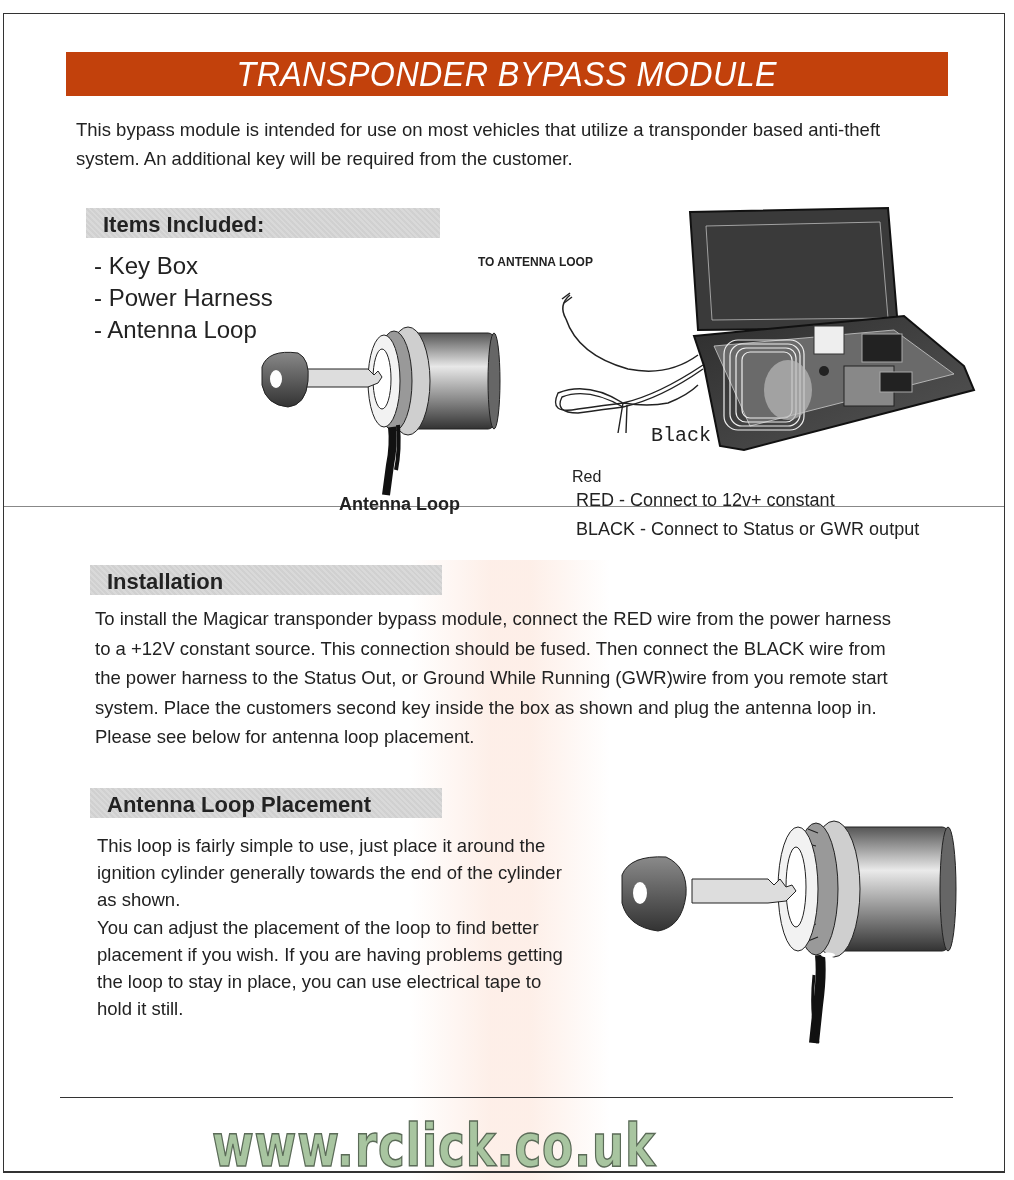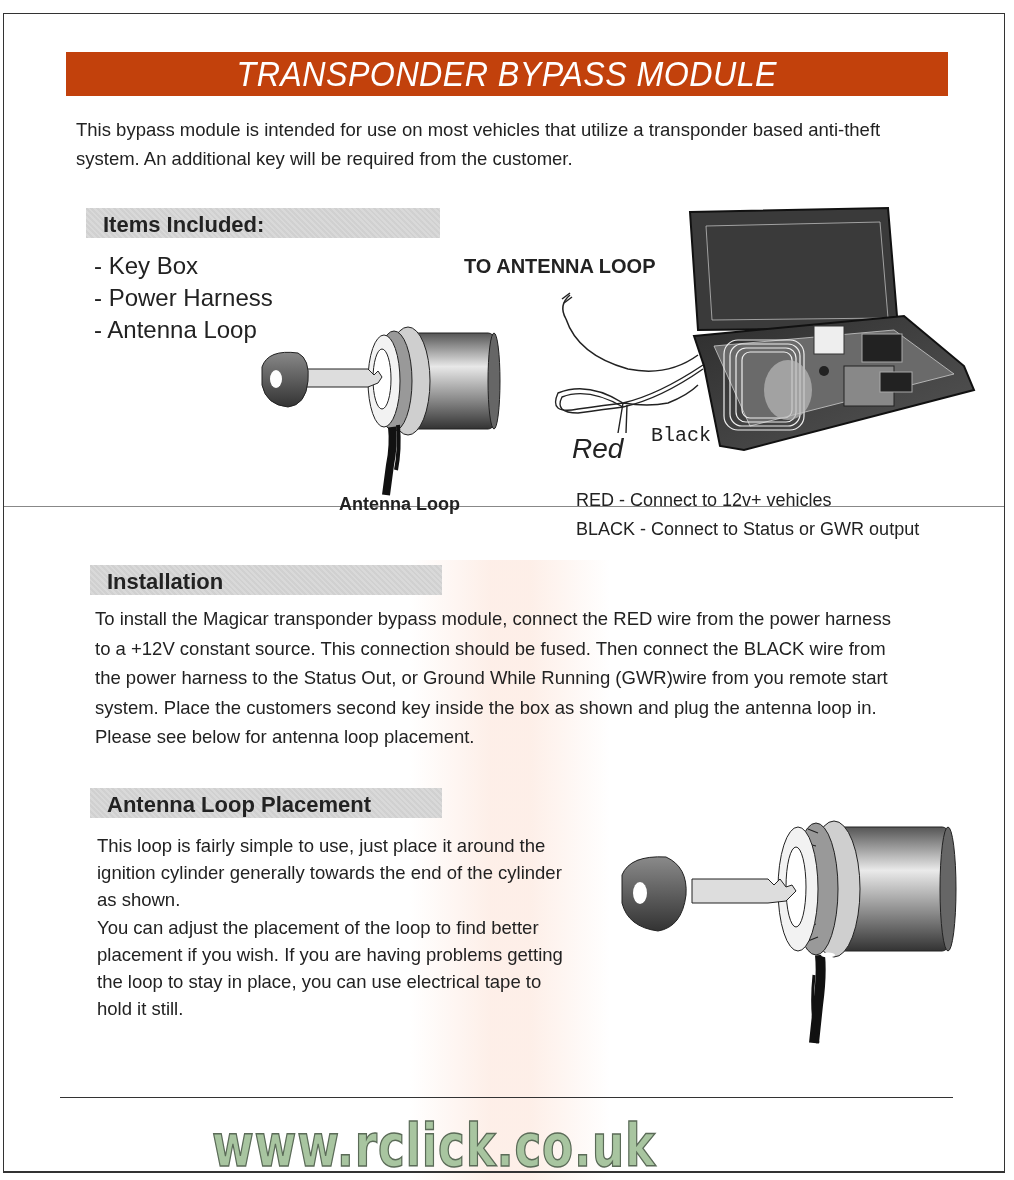--- a/index.html
+++ b/index.html
@@ -109,21 +109,21 @@
   <ellipse cx="124" cy="54" rx="9" ry="30" fill="#fff" stroke="#222"></ellipse>
   <path d="M36 44 L110 44 L116 50 L120 46 L124 52 L120 58 L110 62 L36 62 Z" fill="#ddd" stroke="#222"></path>
   <path d="M4 42 Q10 24 40 28 Q52 34 50 56 Q48 80 30 82 Q8 80 4 60 Z" fill="url(#key1)" stroke="#222"></path>
   <ellipse cx="18" cy="54" rx="6" ry="9" fill="#fff"></ellipse>
   <path d="M134 102 Q136 120 132 140 L128 170" stroke="#111" stroke-width="8" fill="none"></path>
   <path d="M140 100 Q142 125 138 145" stroke="#111" stroke-width="4" fill="none"></path>
 </svg>
 
 <div class="label" style="left:339px; top:494px; font-size:18px; font-weight:bold;">Antenna Loop</div>
 
-<div class="label" style="left:464px; top:255px; font-size:20px; font-weight:bold;">TO ANTENNA LOOP</div>
+<div class="label" style="left:478px; top:255px; font-size:12px; font-weight:bold;">TO ANTENNA LOOP</div>
 
 <svg style="left:548px; top:285px;" width="170" height="160" viewBox="0 0 170 160">
   <path d="M22 10 Q10 20 18 34 Q30 70 80 84 Q120 92 150 70" stroke="#222" stroke-width="1.5" fill="none"></path>
   <path d="M14 14 l8 -6 M16 18 l8 -6" stroke="#222" stroke-width="1.5"></path>
   <path d="M155 80 Q110 110 75 118 Q40 96 10 108 Q0 130 30 124 Q58 120 75 118 Q100 122 120 118 Q140 110 150 100" stroke="#222" stroke-width="1.4" fill="none"></path>
   <path d="M155 84 Q112 114 75 122 Q40 102 14 112 Q6 128 30 128 Q58 124 75 122" stroke="#222" stroke-width="1.4" fill="none"></path>
   <path d="M75 118 L70 148 M79 120 L78 148" stroke="#222" stroke-width="1.4"></path>
 </svg>
 
 <svg style="left:684px; top:206px;" width="296" height="248" viewBox="0 0 296 248">
@@ -145,24 +145,24 @@
   </g>
   <ellipse cx="104" cy="184" rx="24" ry="30" fill="#bbb" opacity="0.7"></ellipse>
   <rect x="130" y="120" width="30" height="28" fill="#eee" stroke="#333"></rect>
   <rect x="178" y="128" width="40" height="28" fill="#222" stroke="#aaa"></rect>
   <rect x="160" y="160" width="50" height="40" fill="#888" stroke="#222"></rect>
   <rect x="196" y="166" width="32" height="20" fill="#222" stroke="#aaa"></rect>
   <circle cx="140" cy="165" r="5" fill="#222"></circle>
 </svg>
 
 <div class="label" style="left:651px; top:424px; font-size:20px;font-family:Liberation Mono, monospace;">Black</div>
-<div class="label" style="left:572px; top:433px; font-size:28px;font-style:italic;">Red</div>
+<div class="label" style="left:572px; top:468px; font-size:16px;">Red</div>
 
 <div class="label" style="left:576px; top:486px; font-size:18px; line-height:29px;">
-  <div>RED - Connect to 12v+ vehicles</div>
+  <div>RED - Connect to 12v+ constant</div>
   <div>BLACK - Connect to Status or GWR output</div>
 </div>
 
 <div class="section-head" style="left:90px; top:565px; width:352px;">
   <span>Installation</span>
 </div>
 <div class="body-text" style="left:95px; top:604px; line-height:29.5px;">
   <div>To install the Magicar transponder bypass module, connect the RED wire from the power harness</div>
   <div>to a +12V constant source. This connection should be fused. Then connect the BLACK wire from</div>
   <div>the power harness to the Status Out, or Ground While Running (GWR)wire from you remote start</div>

